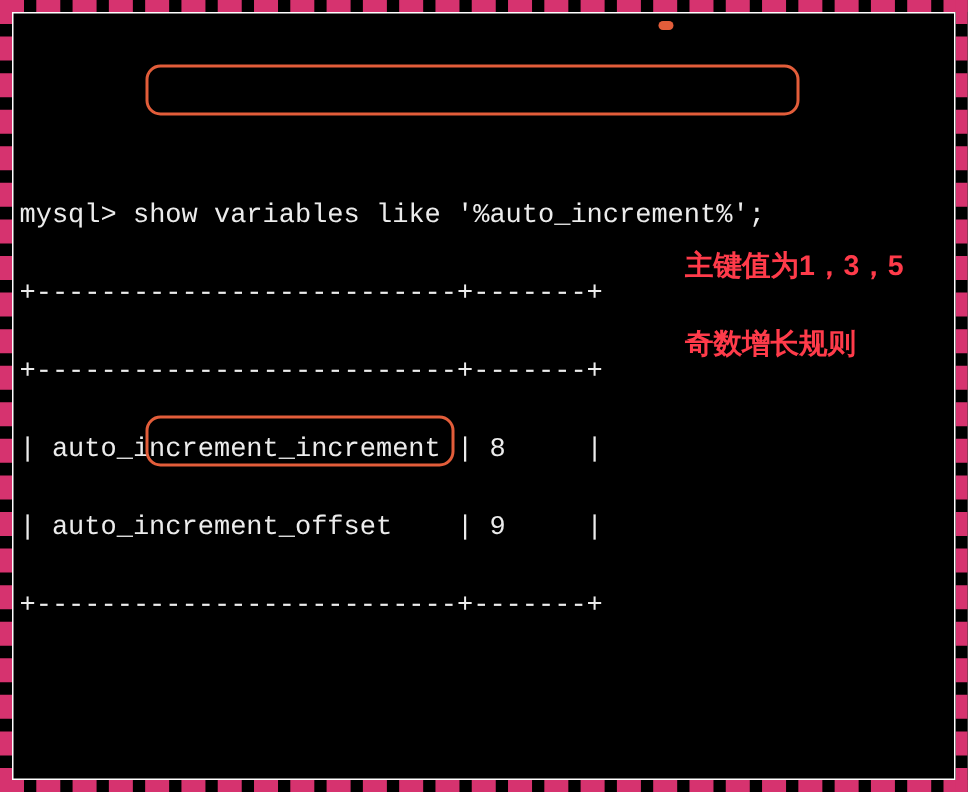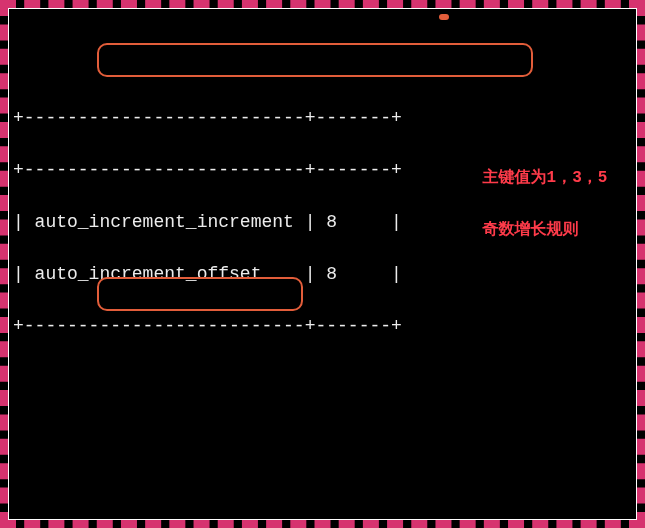--- a/index.html
+++ b/index.html
@@ -48,23 +48,23 @@
       border-radius: 10px;
       left: 88px;
       top: 268px;
       width: 206px;
       height: 34px;
       pointer-events: none;
     }
     .annotation {
       position: absolute;
       color: #ff3b4a;
-      font-family: Liberation Mono, monospace;
+      font-family: Liberation Sans, sans-serif;
       font-weight: bold;
-      font-size: 16px;
+      font-size: 19px;
       line-height: 26px;
       text-shadow: 0 0 1px rgba(0,0,0,.4);
     }
     .annotation-1 { left: 416px; top: 130px; }
     .annotation-2 { left: 330px; top: 336px; }
     .top-dot {
       position: absolute;
       top: 5px;
       left: 430px;
       width: 10px;
@@ -73,24 +73,25 @@
       border-radius: 3px;
     }
   </style>
 </head>
 <body>
 
 <div class="border-frame">
   <div class="border-inset">
     <div class="top-dot"></div>
 
+    <span class="term-line"><span class="prompt">mysql&gt;</span> <span>show variables like '%auto_increment%';</span></span>
 <span class="term-line">+--------------------------+-------+</span>
 <span class="term-line">+--------------------------+-------+</span>
 <span class="term-line">| auto_increment_increment | 8     |</span>
-<span class="term-line">| auto_increment_offset    | 8     |</span>
+<span class="term-line">| auto_increment_offset    | 9     |</span>
 <span class="term-line">+--------------------------+-------+</span>
 
 
 
 
 
 
 
 
 

